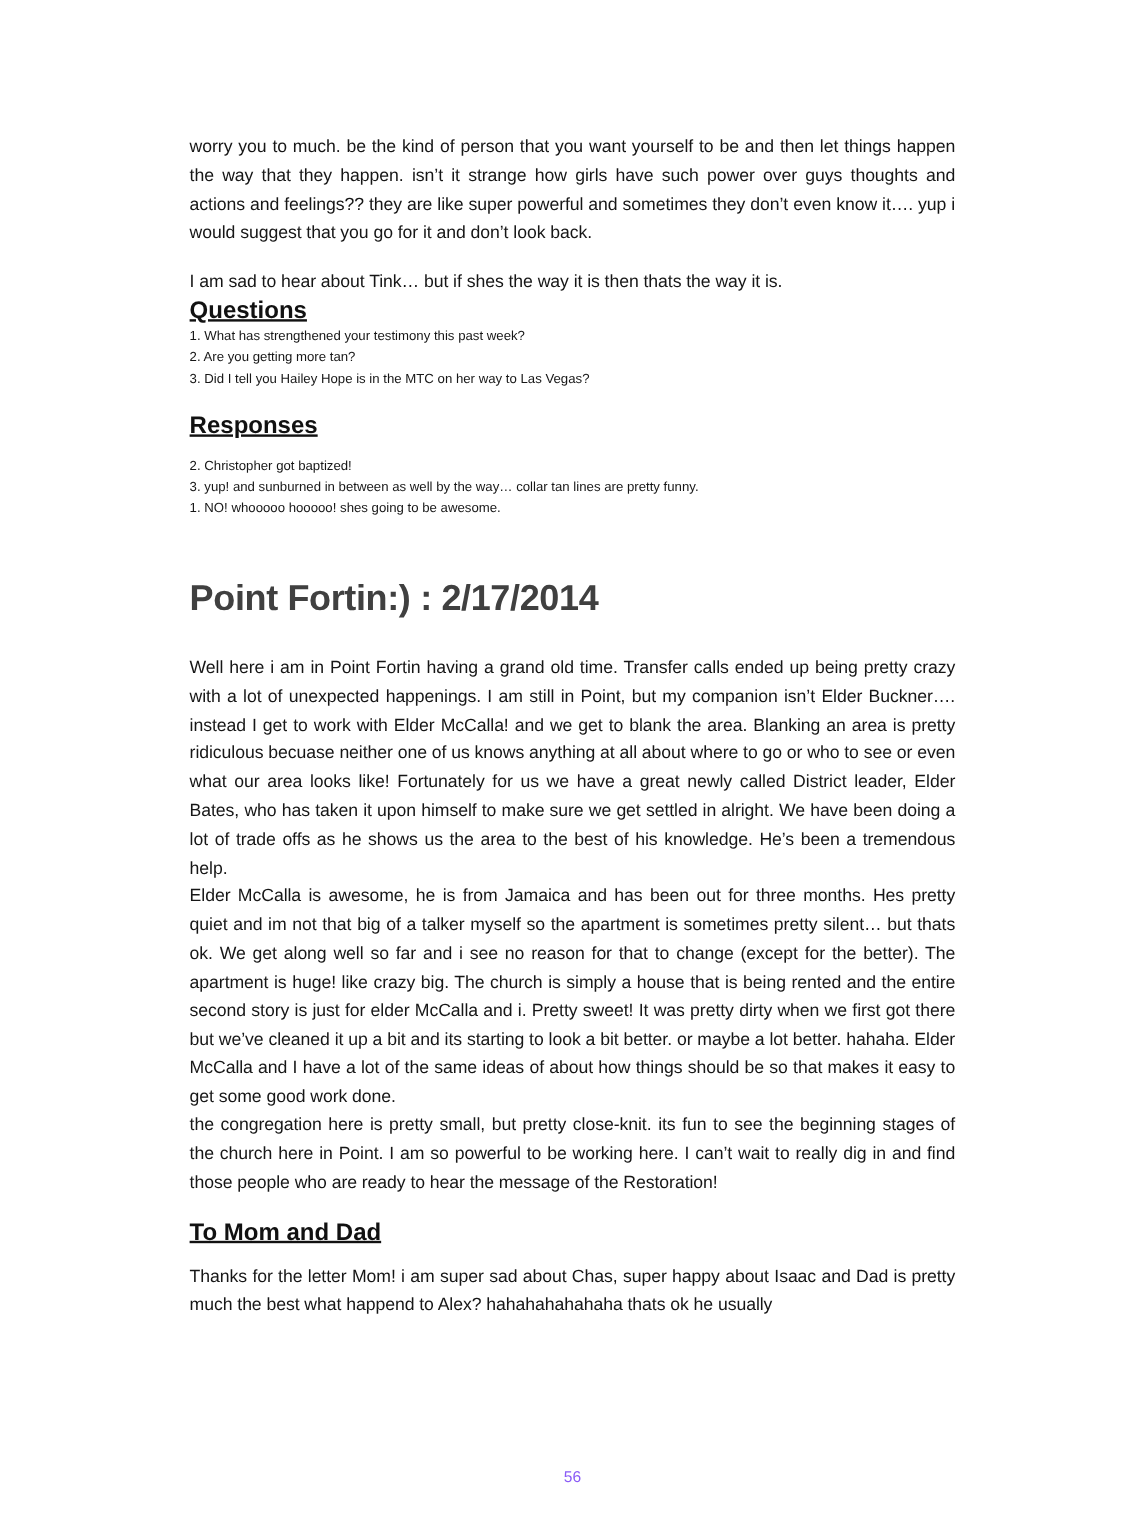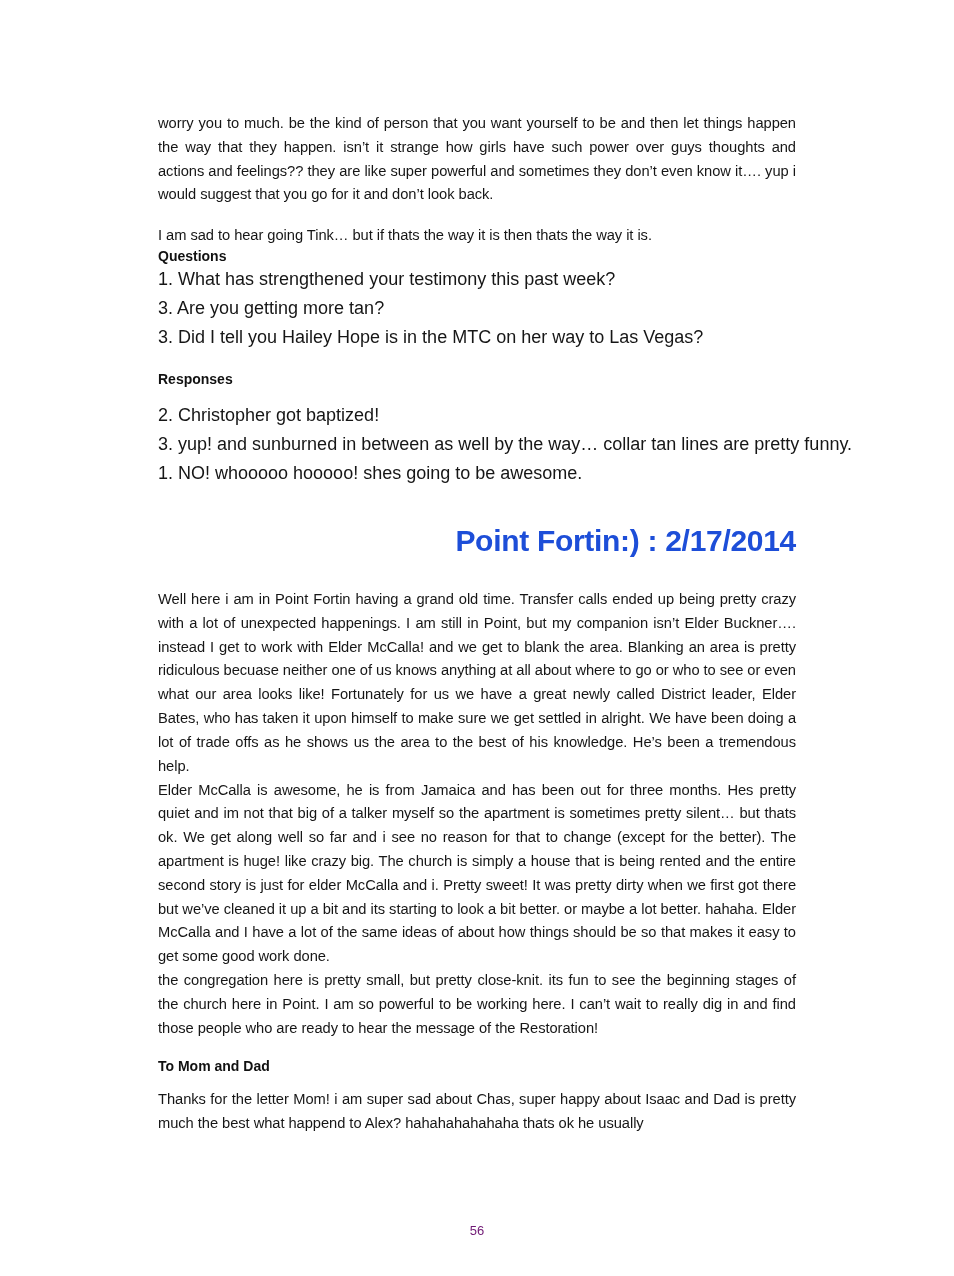--- a/index.html
+++ b/index.html
@@ -30,70 +30,71 @@
     text-align: justify;
     text-justify: inter-word;
     margin: 0 0 17px 0;
     letter-spacing: -0.05px;
     color: #161616;
   }
   .body-text.tight {
     margin-bottom: 0;
   }
   .lines {
-    font-size: 18px;
+    font-size: 11px;
     line-height: 1.62;
     margin: 0;
     color: #161616;
   }
   .lines div {
     white-space: nowrap;
   }
   .section-head {
-    font-size: 14px;
+    font-size: 20px;
     font-weight: bold;
     margin: 0 0 1px 0;
     color: #111111;
+    text-decoration: underline;
   }
   .gap-sm { height: 13px; }
   .gap-md { height: 18px; }
   .entry-title {
-    text-align: right;
+    text-align: left;
     font-size: 30px;
     font-weight: bold;
     letter-spacing: -0.3px;
-    margin: 36px 0 30px 0;
-    color: #1d4ed8;
+    margin: 48px 0 30px 0;
+    color: #404040;
   }
   .page-number {
     position: absolute;
     left: 0;
     right: 0;
     bottom: 38px;
     text-align: center;
     font-size: 13px;
-    color: #701a75;
+    color: #8b5cf6;
   }
   .para-block p:last-child { margin-bottom: 0; }
 </style>
 </head>
 <body>
 
 <div class="page">
 
   <div class="para-block">
     <p class="body-text">worry you to much. be the kind of person that you want yourself to be and then let things happen the way that they happen. isn’t it strange how girls have such power over guys thoughts and actions and feelings?? they are like super powerful and sometimes they don’t even know it…. yup i would suggest that you go for it and don’t look back.</p>
-    <p class="body-text">I am sad to hear going Tink… but if thats the way it is then thats the way it is.</p>
+    <p class="body-text">I am sad to hear about Tink… but if shes the way it is then thats the way it is.</p>
   </div>
 
   <div>
     <div class="section-head">Questions</div>
     <div class="lines">
       <div>1. What has strengthened your testimony this past week?</div>
-      <div>3. Are you getting more tan?</div>
+      <div>2. Are you getting more tan?</div>
       <div>3. Did I tell you Hailey Hope is in the MTC on her way to Las Vegas?</div>
     </div>
   </div>
 
   <div class="gap-md"></div>
 
   <div>
     <div class="section-head">Responses</div>
     <div class="gap-sm"></div>
     <div class="lines">

